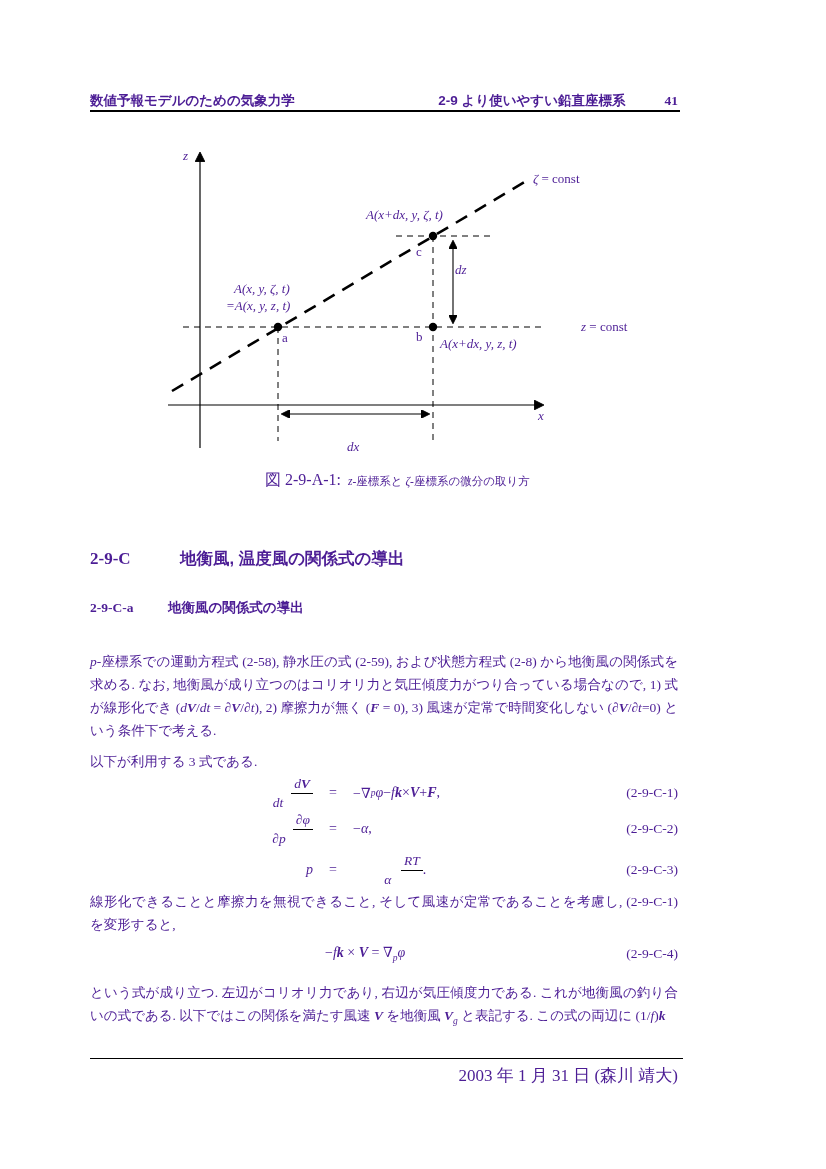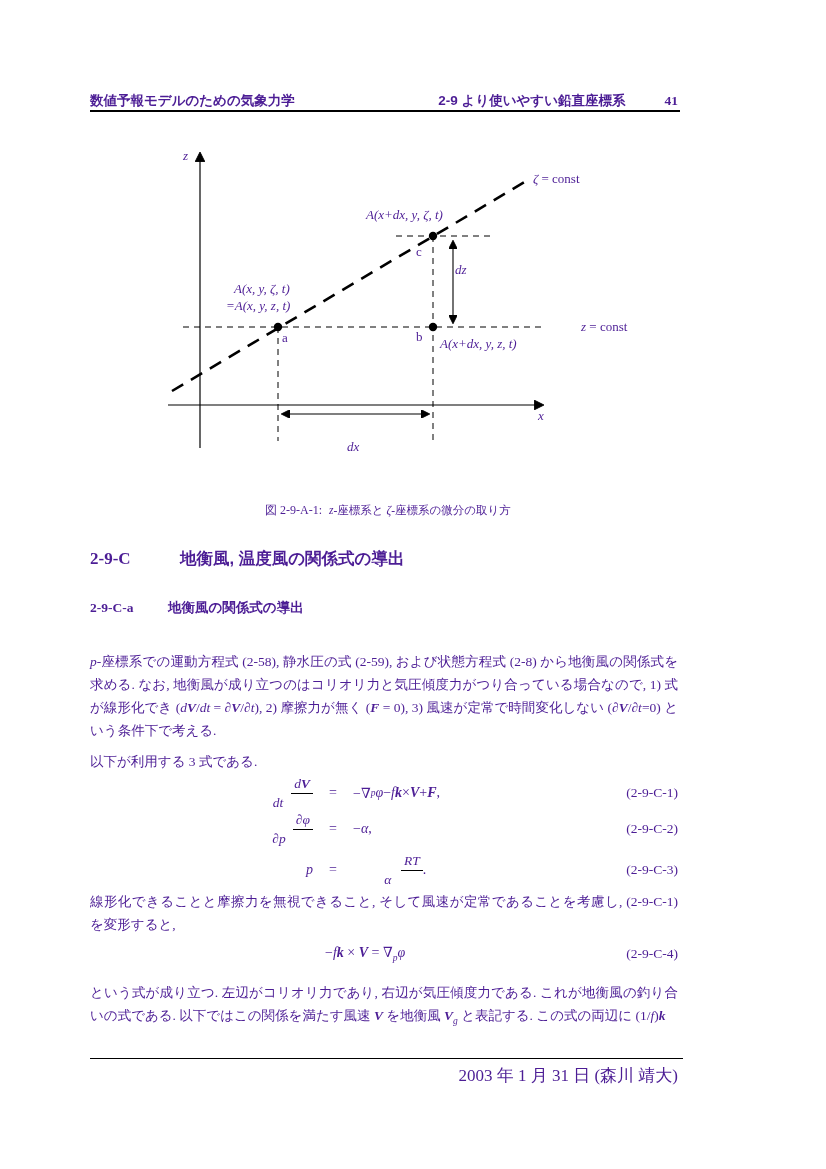--- a/index.html
+++ b/index.html
@@ -13,21 +13,21 @@
   
   .hdr-left{left:90px;top:92px;font-size:13.5px;font-weight:bold;}
   .hdr-right{right:148px;top:92px;font-size:13.5px;font-weight:bold;display:flex;gap:39px;align-items:baseline;}
   .hdr-rule{left:90px;top:110px;width:590px;height:2px;background:#000;}
   
   .fig-svg{position:absolute;left:0;top:0;width:826px;height:1169px;pointer-events:none;}
   .fig-svg line,.fig-svg path{stroke:#000;}
   .fig-label{position:absolute;font-size:13px;white-space:nowrap;}
   
   .caption{left:265px;top:470px;display:flex;align-items:baseline;gap:7px;white-space:nowrap;}
-  .cap-label{font-size:12px;margin-top:32px;}
+  .cap-label{font-size:16px;}
   .cap-text{font-size:11.5px;}
   
   .sec-row{left:90px;top:548px;display:flex;align-items:baseline;}
   .sec-num{font-size:17px;font-weight:bold;width:90px;}
   .sec-title{font-size:16.5px;font-weight:bold;}
   .subsec-row{left:90px;top:599px;display:flex;align-items:baseline;}
   .subsec-num{font-size:13.5px;font-weight:bold;width:78px;}
   .subsec-title{font-size:13.5px;font-weight:bold;}
   
   .para{left:90px;width:588px;font-size:13.5px;line-height:23px;text-align:justify;text-justify:inter-ideograph;}

